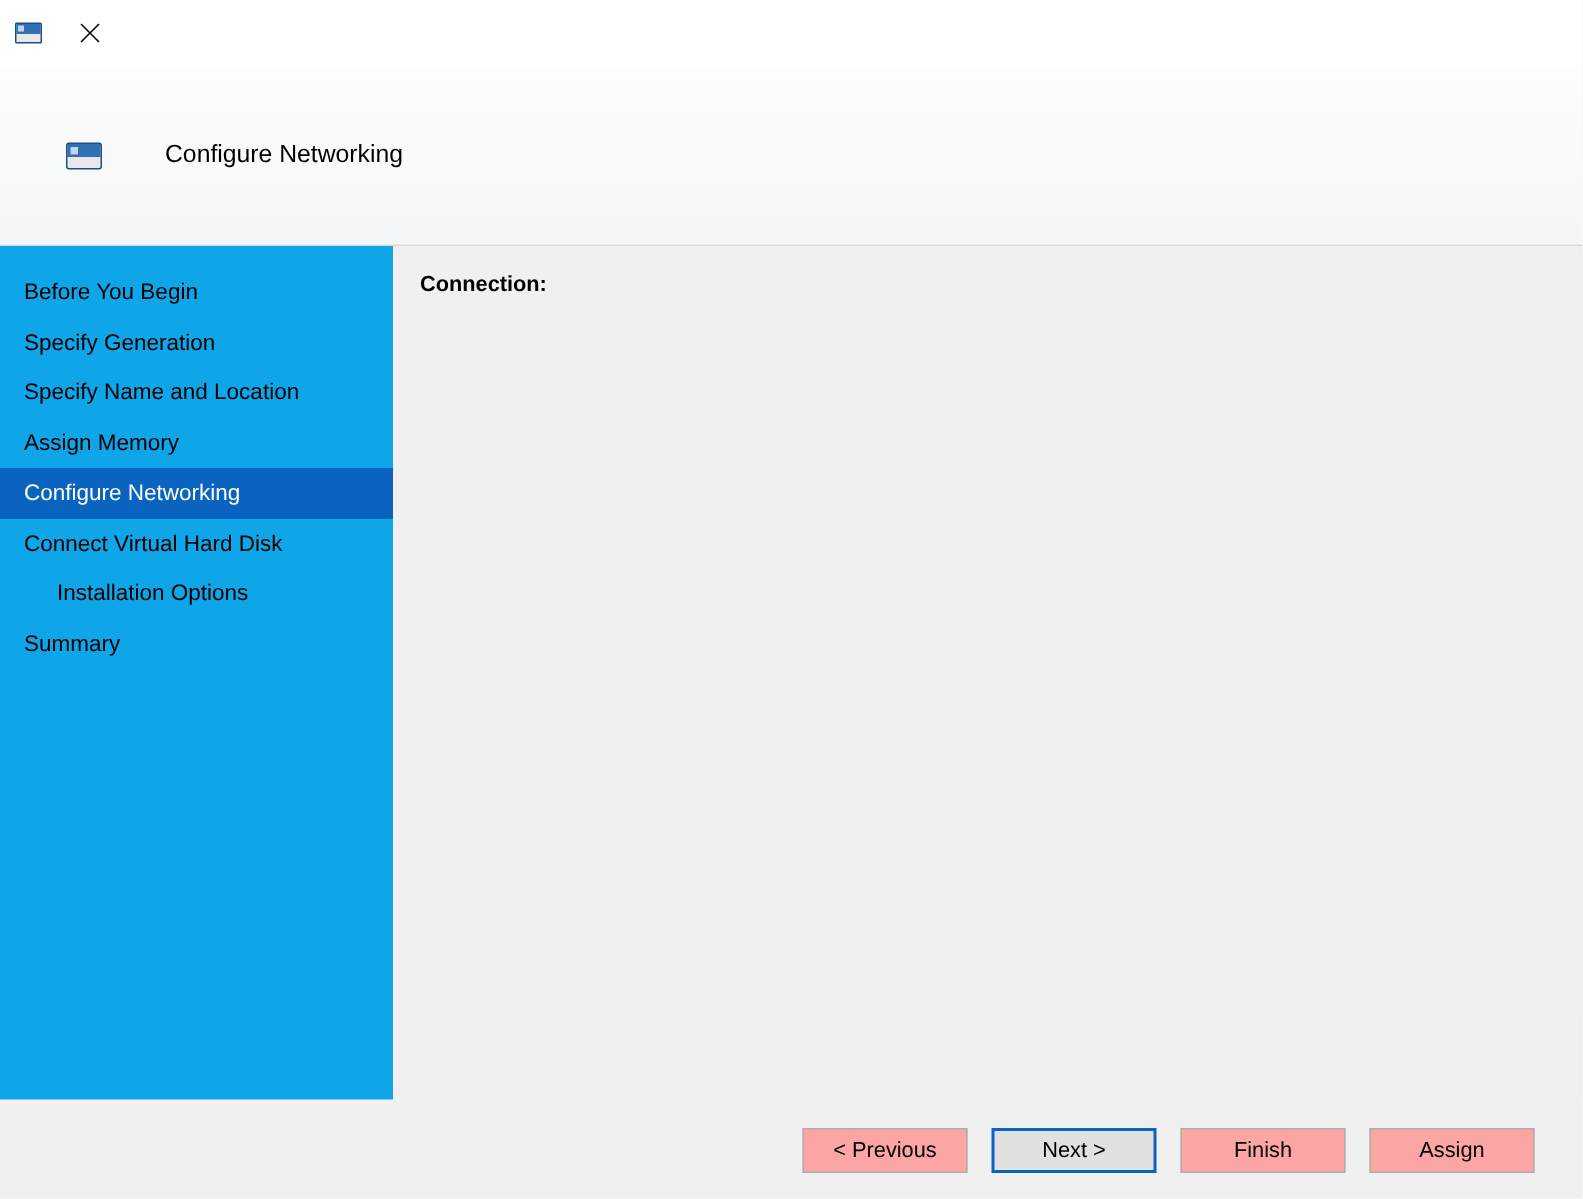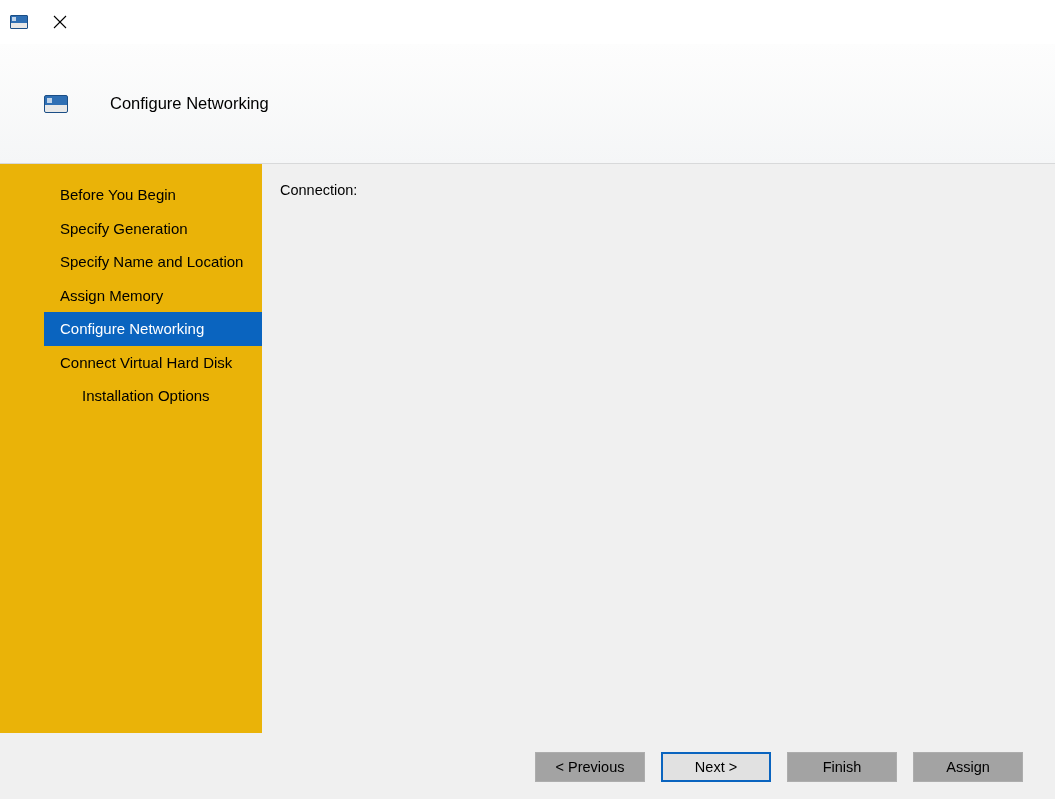--- a/index.html
+++ b/index.html
@@ -18,37 +18,37 @@
     .header-band { height: 120px; background: linear-gradient(180deg,#fdfdfd 0%,#f5f6f7 100%); border-bottom: 1px solid #d8d9da; display:flex; align-items:center; padding: 0 0 0 44px; }
     .header-band .big-icon { width: 24px; height: 18px; margin-right: 42px; position:relative; }
     .header-band .big-icon::before { content:""; position:absolute; inset:0; background: linear-gradient(180deg,#2f6fb4 0%,#2f6fb4 55%,#e8e8e8 55%,#e8e8e8 100%); border:1px solid #1b4e86; border-radius:2px; }
     .header-band .big-icon .shine { position:absolute; left:3px; top:3px; width:5px; height:5px; background:#fff; opacity:.7; }
     .header-band .page-title { font-size: 16.5px; color:#000; }
 
     
     .body-wrap { display:flex; height: calc(799px - 44px - 120px - 66px); background:#f0f0f0; }
 
     
-    .steps { width: 262px; background:#eab308; padding-top: 14px; padding-left: 44px; }
+    .steps { width: 262px; background:#0ea5e9; padding-top: 14px; }
     .steps .step { padding: 7px 0 7px 16px; font-size: 15px; color:#000; cursor: default; line-height:1.3; }
     .steps .step.active { background:#0a64bf; color:#fff; }
     .steps .step.indent { padding-left: 38px; }
 
     
     .pane { flex:1; padding: 18px 24px 0 18px; background:#f0f0f0; font-size:14.5px; color:#000; }
     .pane .intro { line-height:1.4; margin-bottom: 24px; max-width: 740px; }
-    .pane .form-row { display:flex; align-items:center; gap: 12px; }
+    .pane .form-row { display:flex; align-items:center; gap: 12px; font-weight: bold; }
     .pane .form-row label { min-width: 86px; }
     .pane .combo { flex:1; max-width: 620px; height: 30px; background:#e1e1e1; border:1px solid #adadad; display:flex; align-items:center; padding: 0 28px 0 10px; position:relative; color:#000; font-size:14.5px; }
     .pane .combo .chev { position:absolute; right:8px; top:50%; transform:translateY(-50%); }
     .pane .combo .chev svg { width:10px; height:6px; fill:none; stroke:#5b5b5b; stroke-width:1.2; }
 
     
     .footer { height: 66px; background:#f0f0f0; border-top:1px solid #f0f0f0; display:flex; align-items:center; justify-content:flex-end; padding-right: 32px; gap: 16px; }
-    .footer button { width: 110px; height: 30px; background:#a3a3a3; border:1px solid #adadad; font-size:14.5px; color:#000; cursor:default; }
+    .footer button { width: 110px; height: 30px; background:#fca5a5; border:1px solid #adadad; font-size:14.5px; color:#000; cursor:default; }
     .footer button.primary { border:2px solid #0a64bf; background:#e1e1e1; }
   </style>
 </head>
 <body>
 
 <div class="titlebar">
   <span class="app-icon">
       <span class="shine"></span>
     </span>
   <div class="close">
@@ -68,20 +68,21 @@
 
 <div class="body-wrap">
   <div class="steps">
     <div class="step">Before You Begin</div>
     <div class="step">Specify Generation</div>
     <div class="step">Specify Name and Location</div>
     <div class="step">Assign Memory</div>
     <div class="step active">Configure Networking</div>
     <div class="step">Connect Virtual Hard Disk</div>
     <div class="step indent">Installation Options</div>
+    <div class="step">Summary</div>
   </div>
 
   <div class="pane">
     <div class="form-row">
       <label>Connection:</label>
     </div>
   </div>
 </div>
 
 <div class="footer">

